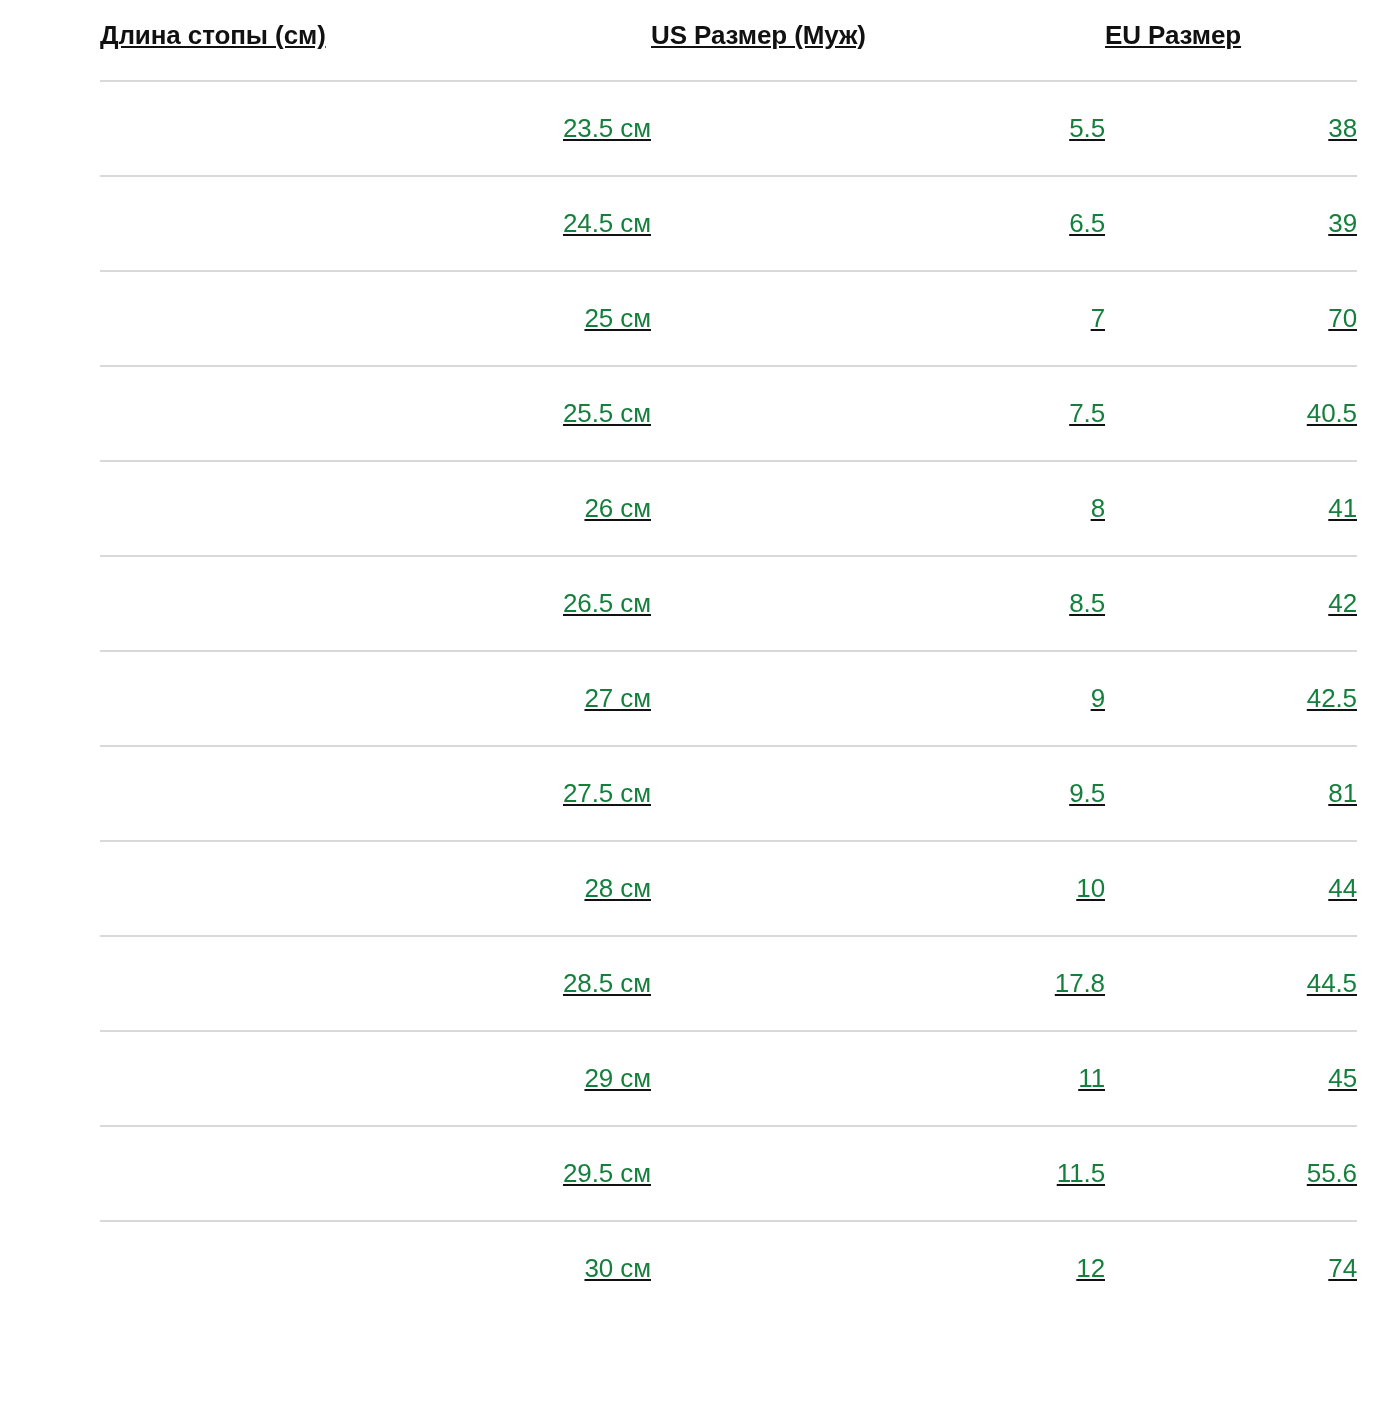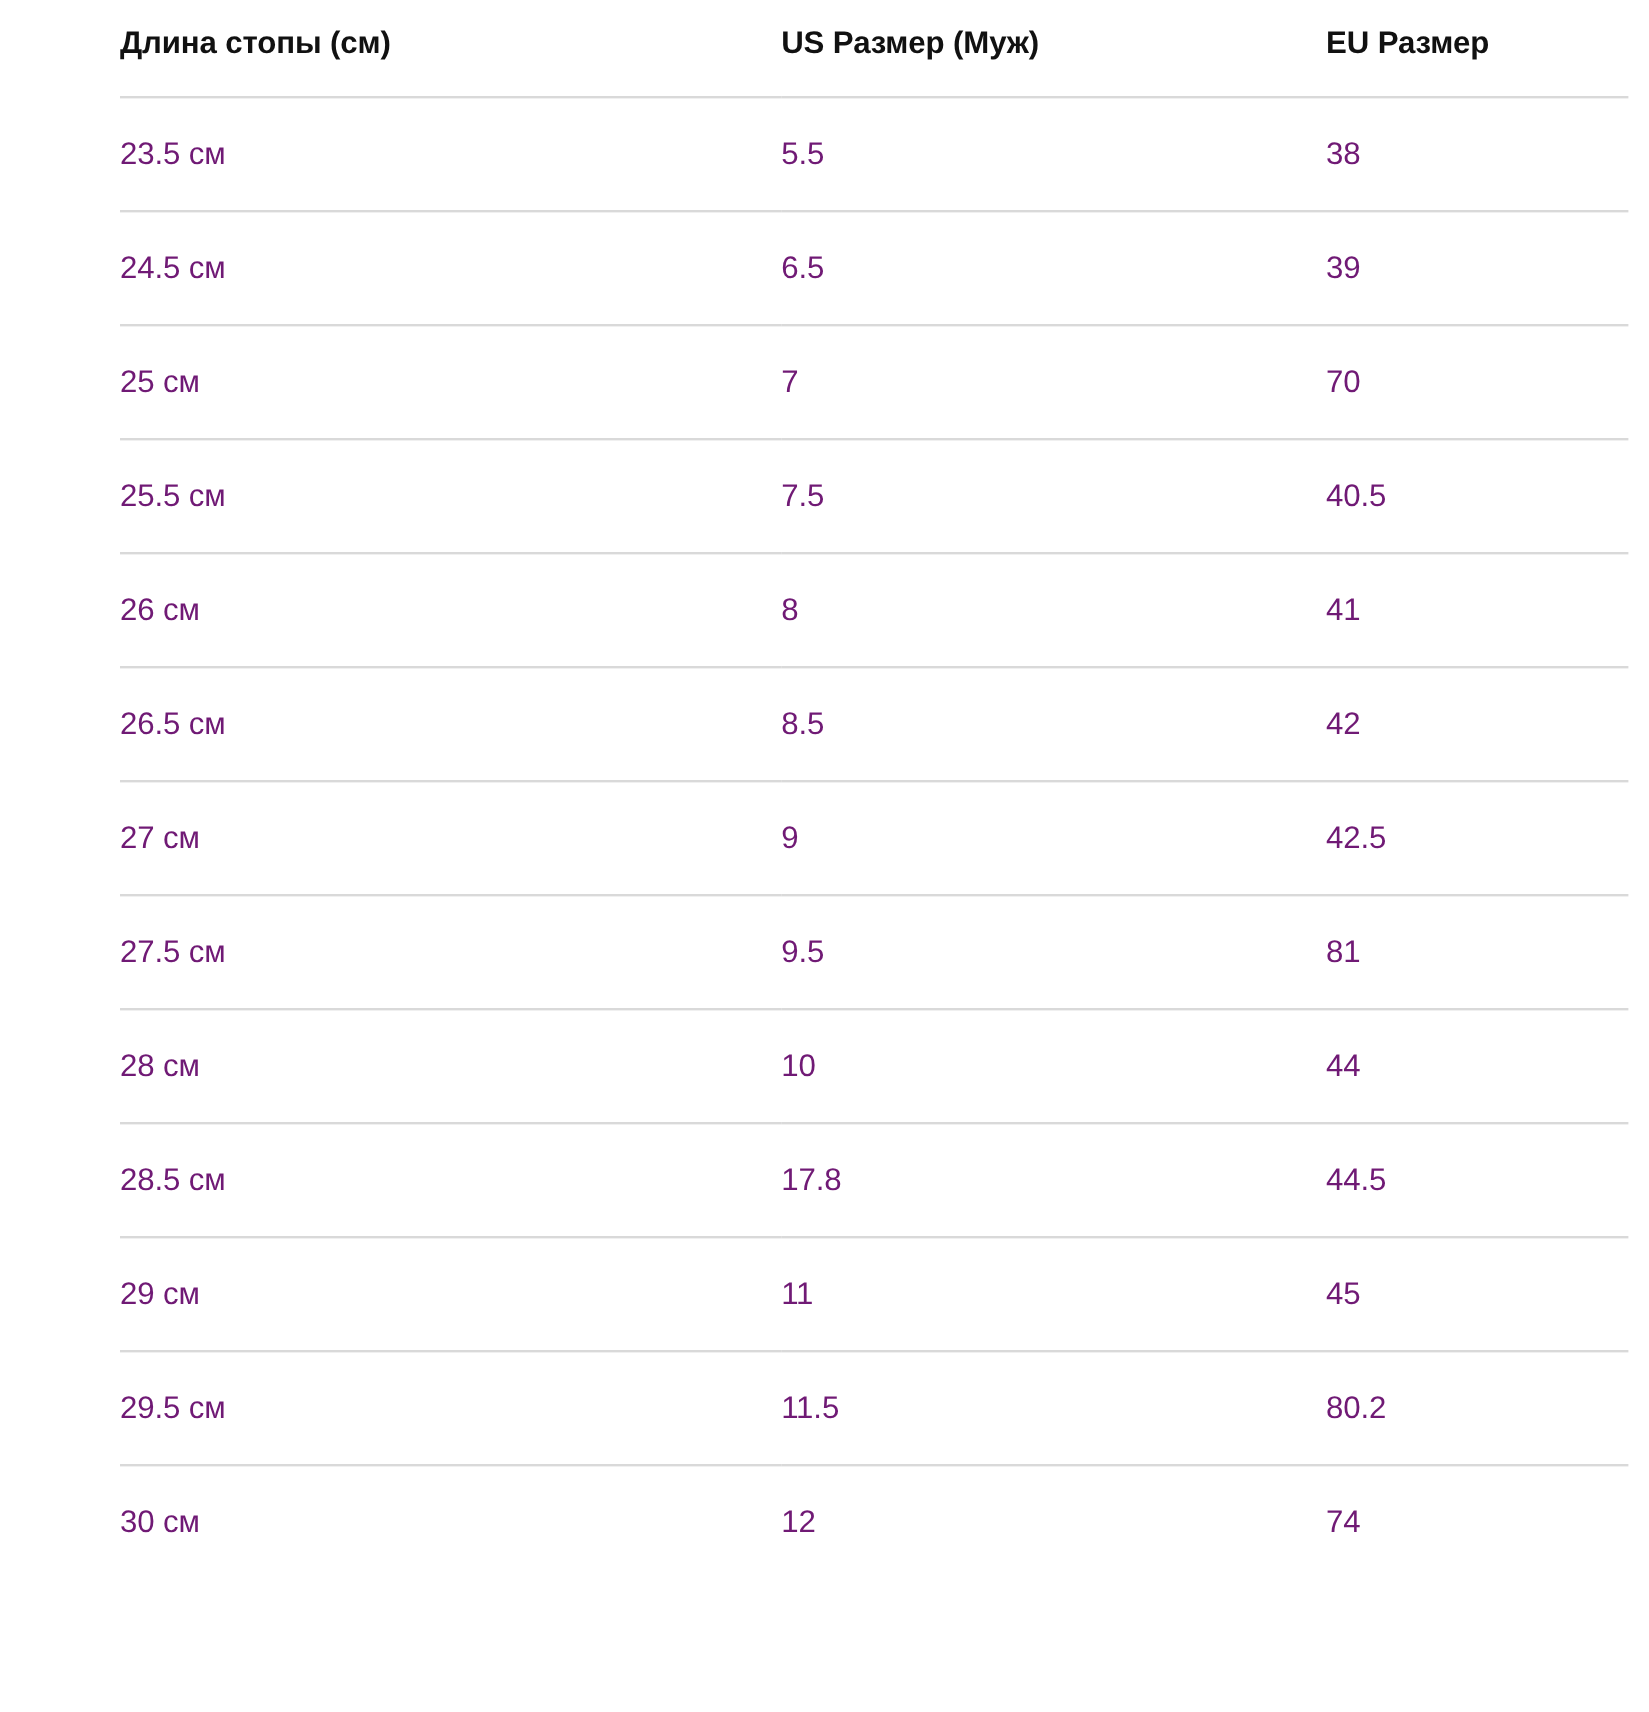--- a/index.html
+++ b/index.html
@@ -13,20 +13,21 @@
     font-family: "Liberation Sans", sans-serif;
     color: #111111;
     -webkit-font-smoothing: antialiased;
     overflow: hidden;
   }
 
   .size-chart {
     width: 1350px;
     box-sizing: border-box;
     padding: 0 17px 0 100px;
+    text-decoration: underline;
   }
 
   table.size-table {
     width: 1257px;
     border-collapse: collapse;
     table-layout: fixed;
   }
 
   table.size-table col.col-foot { width: 551px; }
   table.size-table col.col-us   { width: 454px; }
@@ -38,25 +39,25 @@
     font-weight: bold;
     line-height: 1.2;
     color: #111111;
     padding: 20px 0 29px 0;
     border-bottom: 2px solid #d9d9d9;
     vertical-align: bottom;
     letter-spacing: -0.1px;
   }
 
   table.size-table tbody td {
-    text-align: left;
+    text-align: right;
     font-size: 26px;
     font-weight: normal;
     line-height: 1.2;
-    color: #701a75;
+    color: #15803d;
     height: 93px;
     padding: 0;
     vertical-align: middle;
     border-bottom: 2px solid #d9d9d9;
     letter-spacing: -0.1px;
   }
 
   table.size-table tbody tr:last-child td {
     border-bottom: none;
   }
@@ -130,21 +131,21 @@
           <td>44.5</td>
         </tr>
         <tr>
           <td>29 см</td>
           <td>11</td>
           <td>45</td>
         </tr>
         <tr>
           <td>29.5 см</td>
           <td>11.5</td>
-          <td>80.2</td>
+          <td>55.6</td>
         </tr>
         <tr>
           <td>30 см</td>
           <td>12</td>
           <td>74</td>
         </tr>
       </tbody>
   </table>
 </div>
 

